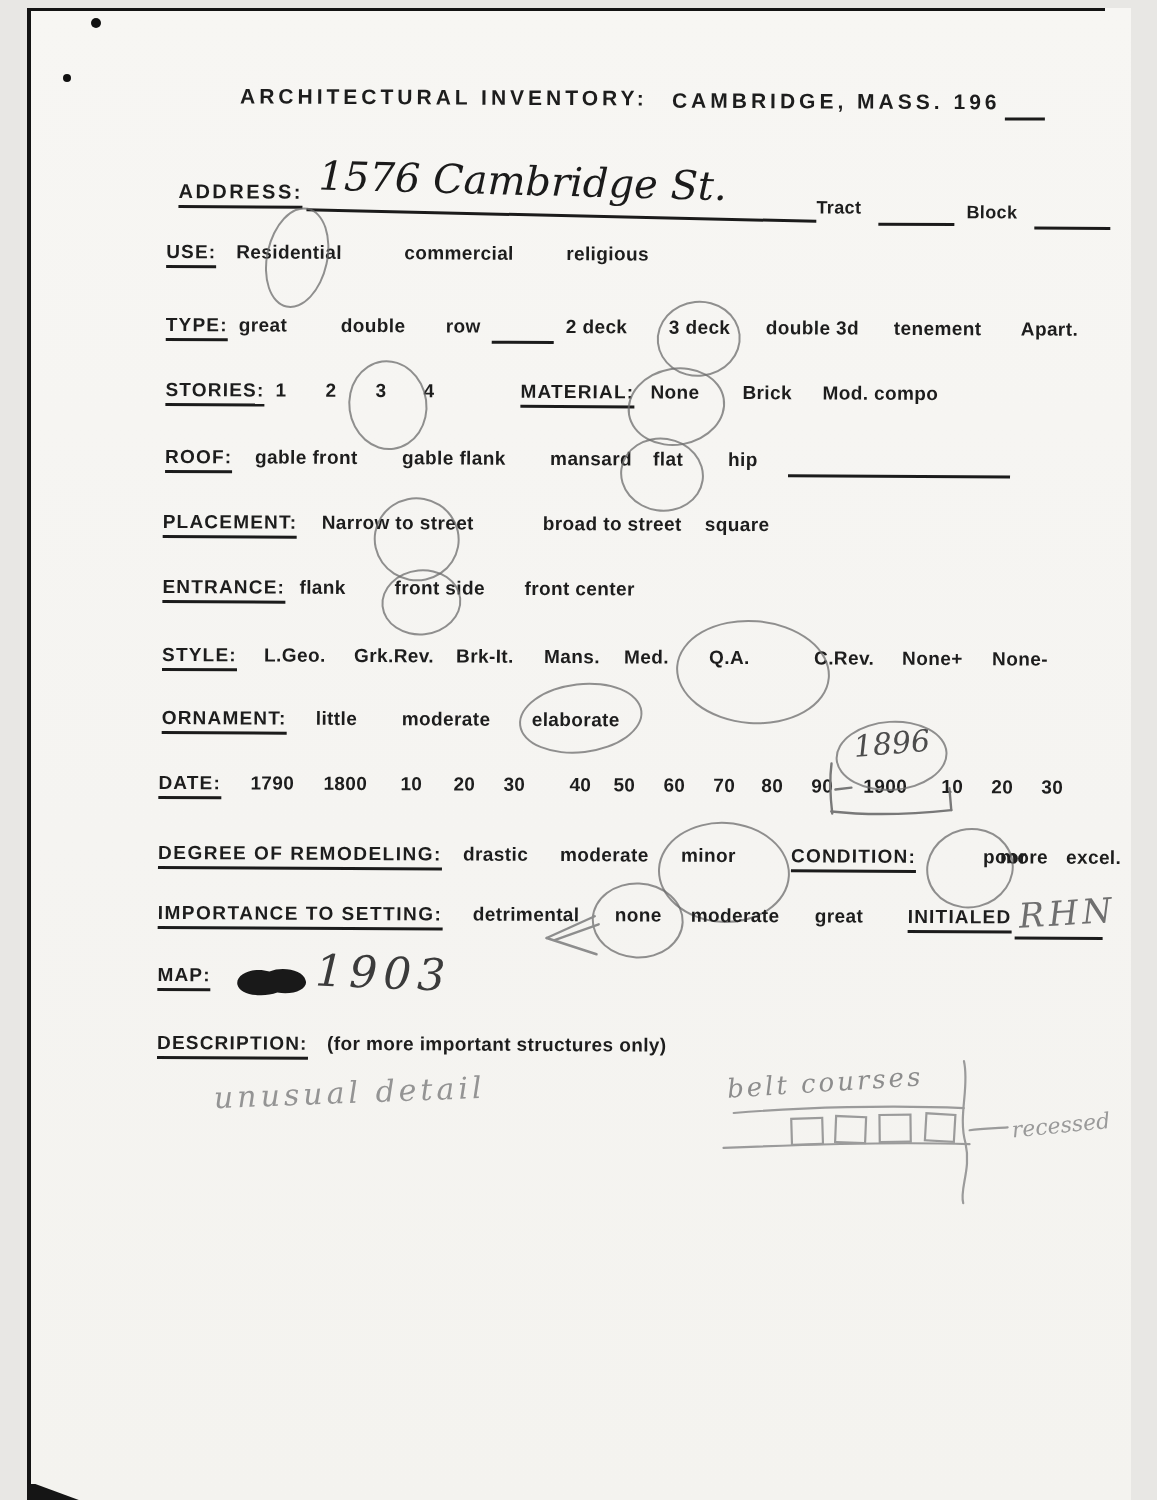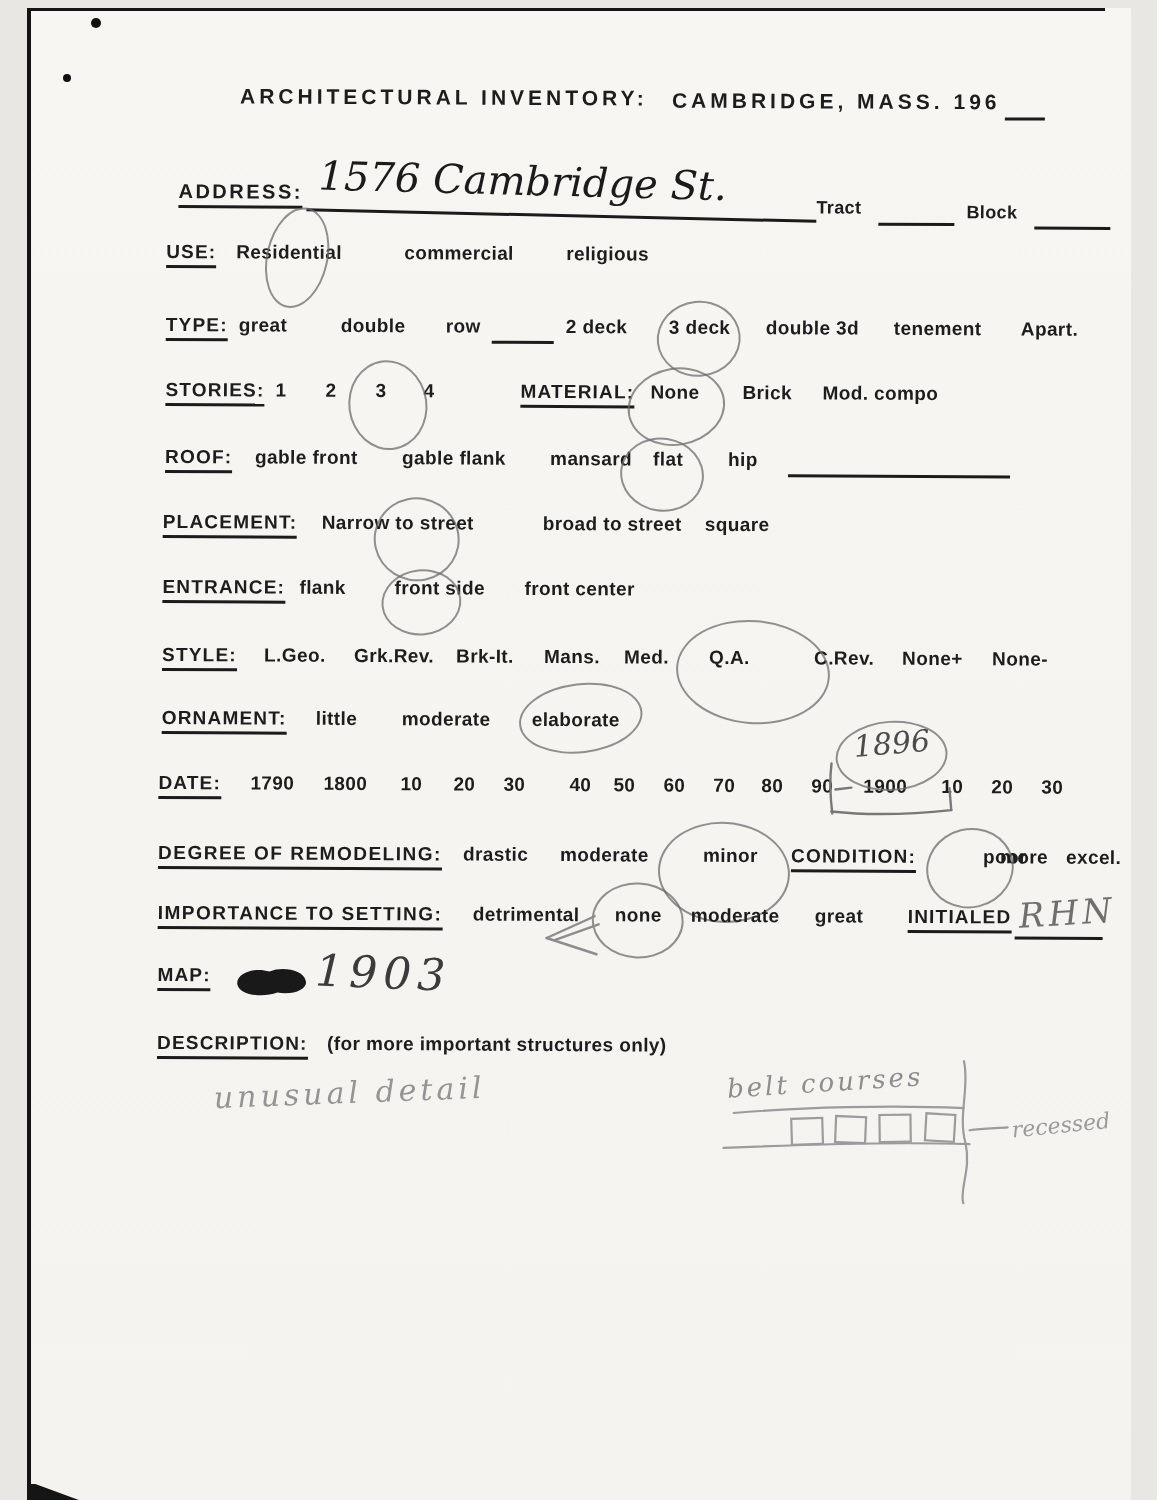--- a/index.html
+++ b/index.html
@@ -159,21 +159,21 @@
         <path d="M16,50 C55,54 100,52 136,48"></path>
         <path d="M134,26 L136,48"></path>
         <path d="M20,28 L36,26"></path>
       </g>
     </svg>
 
     <div class="row" style="top:834px">
       <span class="it lbl" style="left:135px;letter-spacing:1.5px;">DEGREE OF REMODELING:</span>
       <span class="it" style="left:440px">drastic</span>
       <span class="it" style="left:537px">moderate</span>
-      <span class="it" style="left:680px">minor</span>
+      <span class="it" style="left:658px">minor</span>
       <span class="it lbl" style="left:768px">CONDITION:</span>
       <span class="it" style="left:960px">poor</span>
       <span class="it" style="left:977px">more</span>
       <span class="it" style="left:1043px">excel.</span>
     </div>
     <div class="circ" style="left:635px;top:811px;width:128px;height:97px;transform:rotate(3deg);"></div>
     <div class="circ" style="left:903px;top:816px;width:84px;height:76px;transform:rotate(-14deg);"></div>
 
     <div class="row" style="top:894px">
       <span class="it lbl" style="left:135px;letter-spacing:1.5px;">IMPORTANCE TO SETTING:</span>

